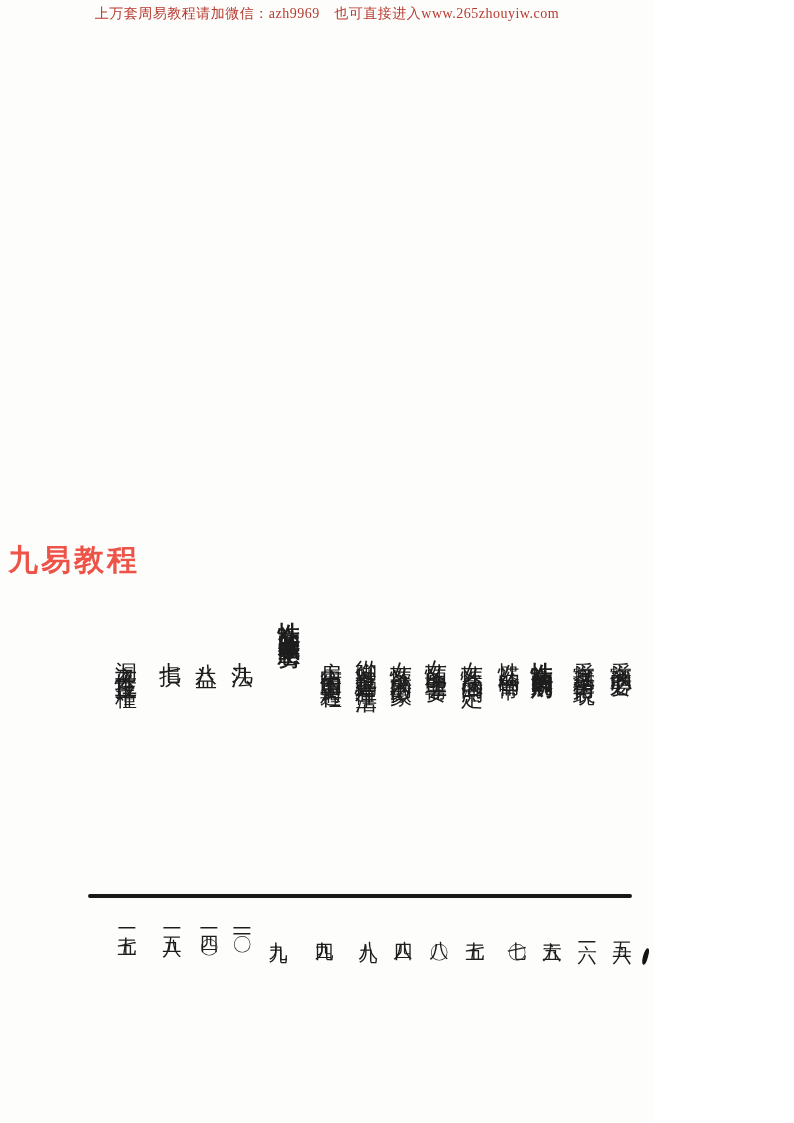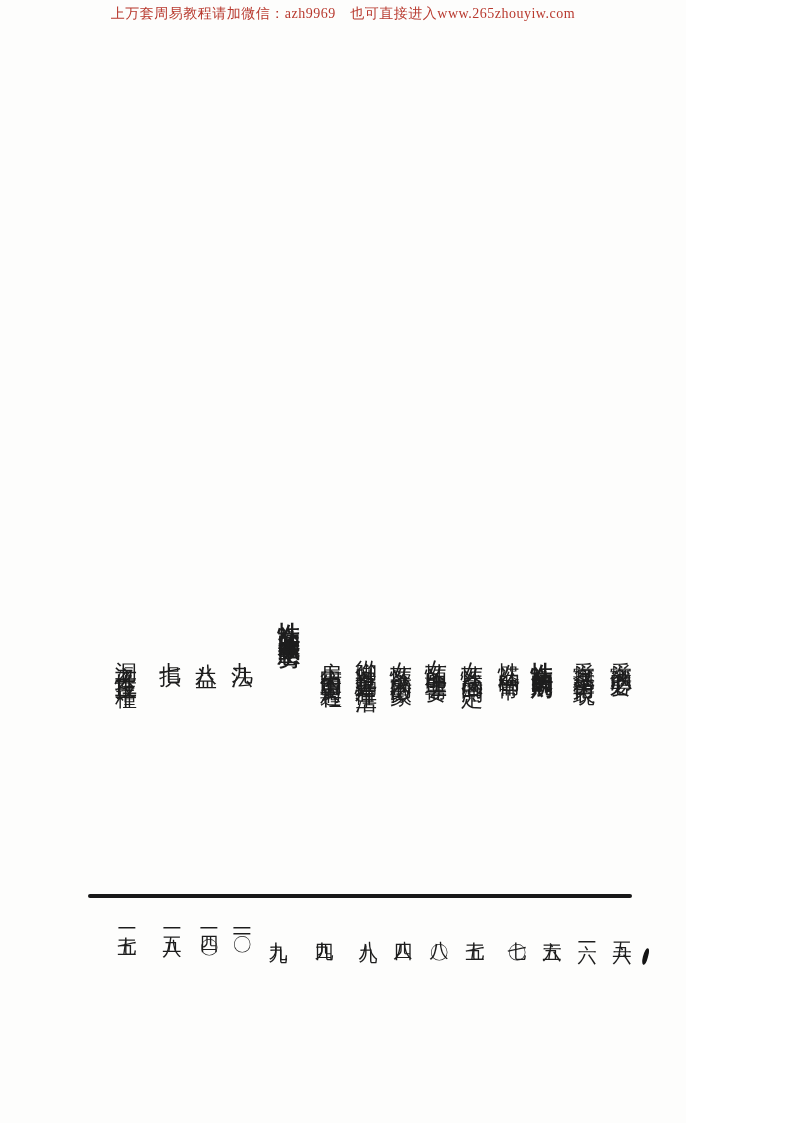--- a/index.html
+++ b/index.html
@@ -7,21 +7,20 @@
     padding: 0;
     background: #ffffff;
   }
   .page {
     position: relative;
     width: 654px;
     height: 1123px;
     background: #fdfdfc;
     overflow: hidden;
     font-family: "Liberation Serif", "DejaVu Serif", serif;
-    padding-left: 32px;
   }
   .banner {
     position: absolute;
     top: 5px;
     left: 0;
     width: 100%;
     text-align: center;
     font-size: 14px;
     letter-spacing: 0.5px;
     color: var(--banner-red, #b8392e);
@@ -74,20 +73,21 @@
     border-radius: 60% 40% 50% 50%;
     transform: rotate(14deg);
   }
 </style>
 </head>
 <body>
 
 <div class="page">
   <div class="banner">上万套周易教程请加微信：azh9969　也可直接进入www.265zhouyiw.com</div>
 
+  <div class="watermark">九易教程</div>
 
   <div id="toc">
       <div class="vtext title" style="left: 606px; top: 644px;">愛撫的必要</div>
       <div class="vtext title" style="left: 569px; top: 644px;">愛撫是藝術表現</div>
       <div class="vtext title bold" style="left: 527px; top: 644px;">性交的規則</div>
       <div class="vtext title" style="left: 494px; top: 645px;">性器的倫常</div>
       <div class="vtext title" style="left: 457px; top: 644px;">女性性感的測定</div>
       <div class="vtext title" style="left: 421px; top: 642px;">女性的生理需要</div>
       <div class="vtext title" style="left: 386px; top: 644px;">女性欲求的徵象</div>
       <div class="vtext title" style="left: 351px; top: 642px;">從脚趾運動看性生活</div>

